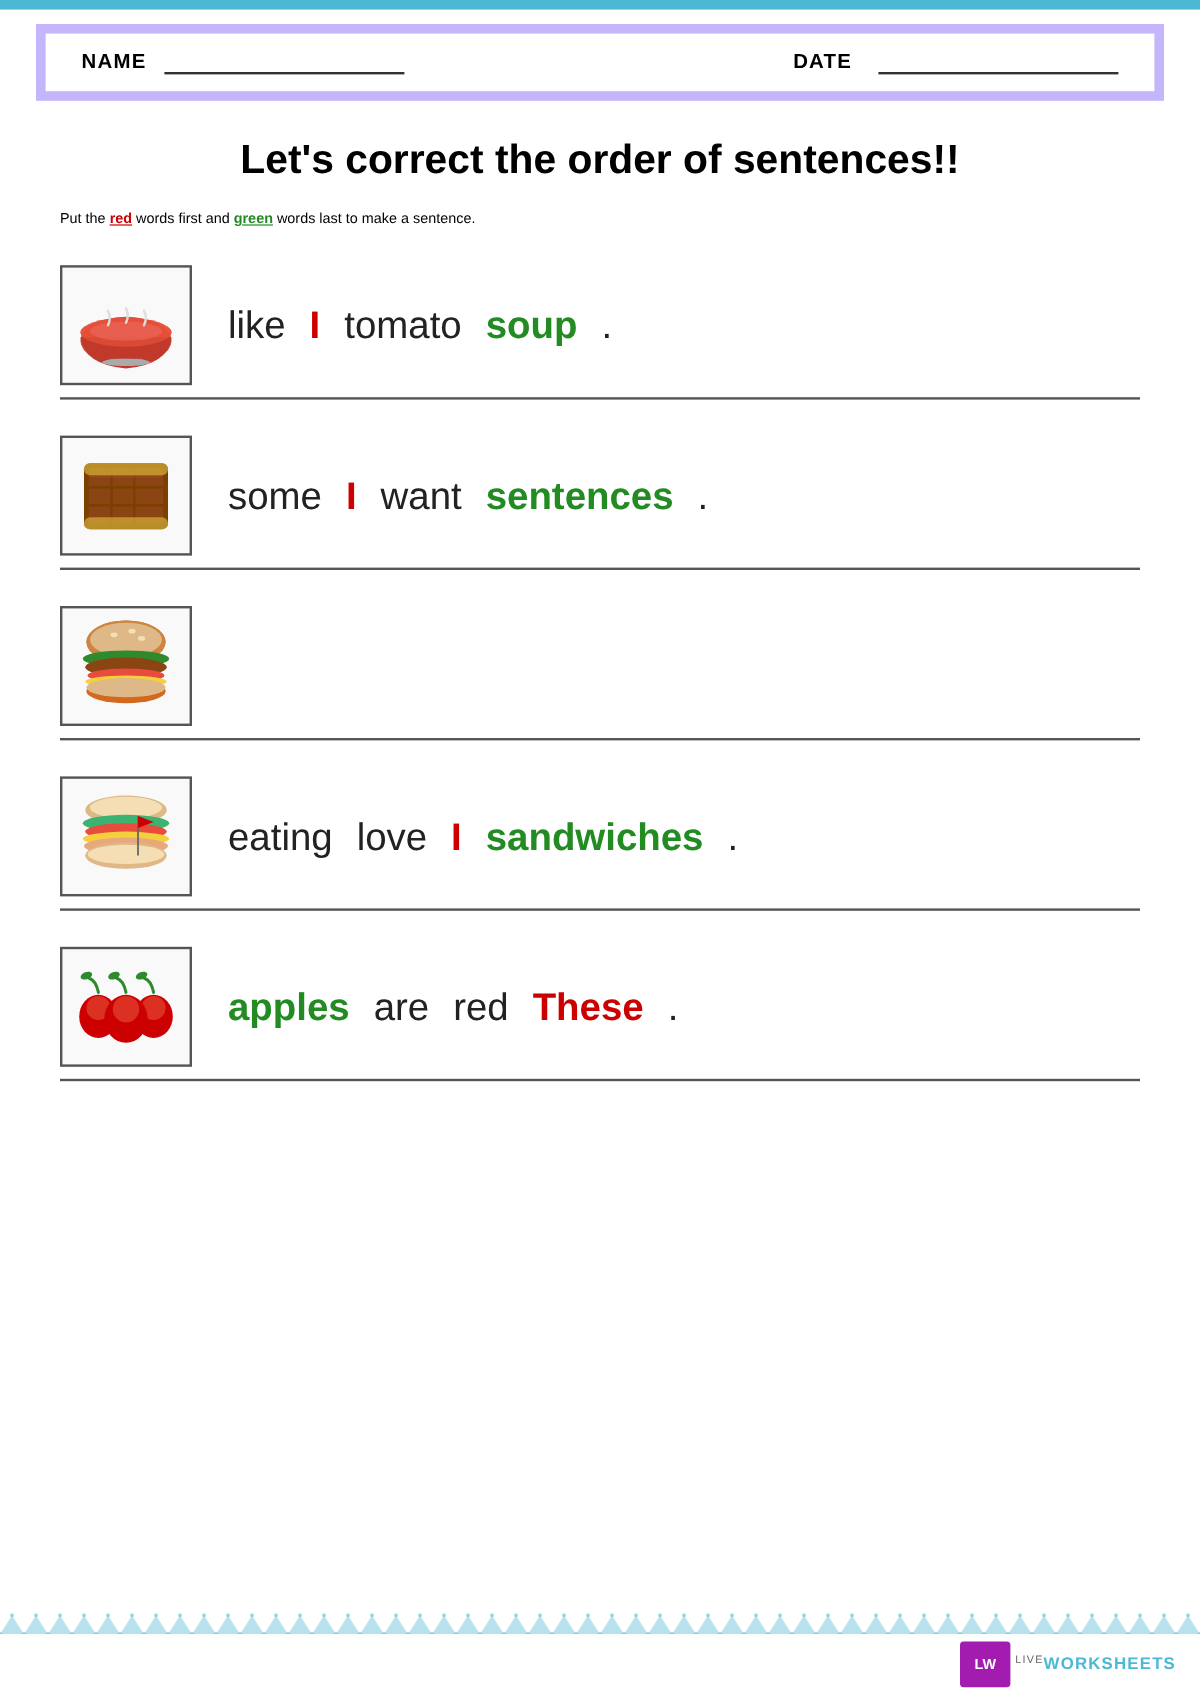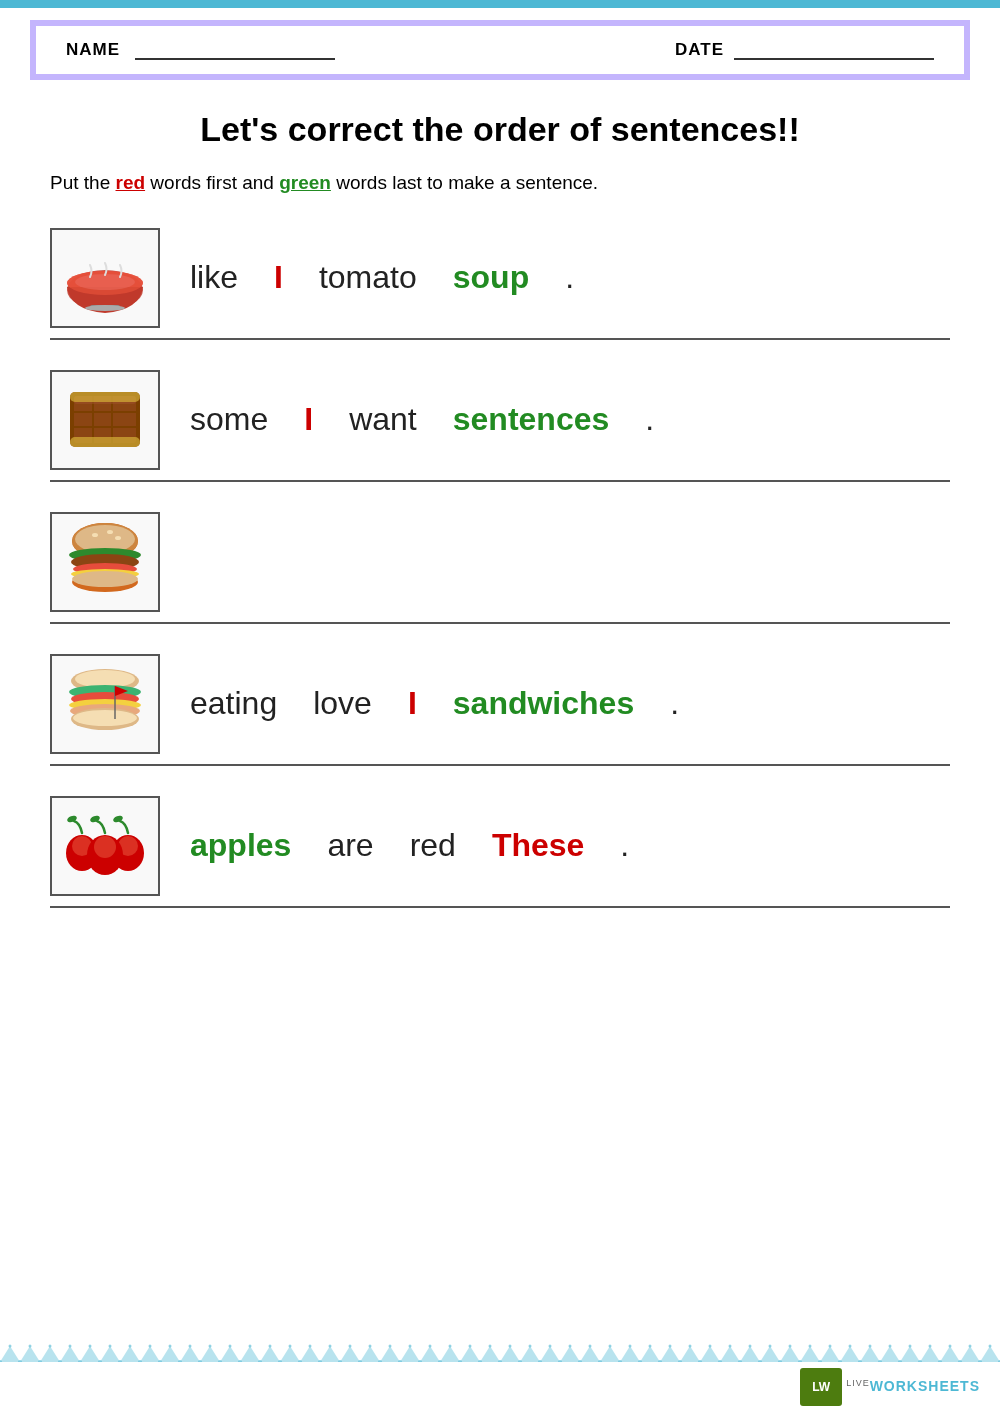--- a/index.html
+++ b/index.html
@@ -15,21 +15,21 @@
 
     
     .header-bar {
       background: #4db8d4;
       height: 8px;
       width: 100%;
     }
 
     
     .name-date-row {
-      border: 6px solid #c4b5fd;
+      border: 8px solid #c4b5fd;
       margin: 12px 30px 0 30px;
       padding: 14px 30px;
       display: flex;
       align-items: center;
       gap: 40px;
     }
 
     .name-label, .date-label {
       font-size: 17px;
       font-weight: bold;
@@ -41,37 +41,38 @@
       border-bottom: 2px solid #333;
       width: 200px;
       margin-left: 10px;
       vertical-align: bottom;
     }
 
     .date-section {
       margin-left: auto;
       display: flex;
       align-items: flex-start;
+      gap: 12px;
     }
 
     
     .main-content {
       padding: 20px 50px 20px 50px;
     }
 
     .title {
       text-align: center;
       font-size: 34px;
       font-weight: bold;
       margin-bottom: 20px;
       margin-top: 10px;
     }
 
     .instruction {
-      font-size: 19px;
+      font-size: 12px;
       margin-bottom: 24px;
       line-height: 1.5;
     }
 
     .instruction .red-word {
       color: #cc0000;
       text-decoration: underline;
       font-weight: bold;
     }
 
@@ -103,21 +104,21 @@
     }
 
     .image-box svg {
       width: 90px;
       height: 85px;
     }
 
     .words-row {
       display: flex;
       align-items: baseline;
-      gap: 36px;
+      gap: 20px;
       font-size: 32px;
       flex: 1;
     }
 
     .word-normal { color: #222; }
     .word-red { color: #cc0000; font-weight: bold; }
     .word-green { color: #228B22; font-weight: bold; }
     .word-dot { color: #222; font-size: 32px; }
 
     .underline-row {
@@ -334,21 +335,21 @@
         <circle cx="10" cy="2" r="1.5" fill="#4db8d4" opacity="0.6"></circle>
         <circle cx="20" cy="18" r="2" fill="#4db8d4" opacity="0.6"></circle>
       </pattern>
     </defs>
     <rect x="0" y="0" width="1000" height="18" fill="url(#zigzag)"></rect>
   </svg>
 </div>
 
 <div class="logo-bar">
   <div style="display:flex;align-items:center;gap:4px;">
-    <div style="width:42px;height:38px;background:#4d7c0f;display:flex;align-items:center;justify-content:center;border-radius:3px;">
+    <div style="width:42px;height:38px;background:#a21caf;display:flex;align-items:center;justify-content:center;border-radius:3px;">
       <span style="color:white;font-weight:bold;font-size:12px;line-height:1;">LW</span>
     </div>
     <div style="display:flex;line-height:1.1;">
       <span style="font-size:9px;color:#666;letter-spacing:1px;">LIVE</span>
       <span style="font-size:14px;font-weight:bold;color:#4db8d4;letter-spacing:1px;text-align:right;">WORKSHEETS</span>
     </div>
   </div>
 </div>
 
 </body></html>

